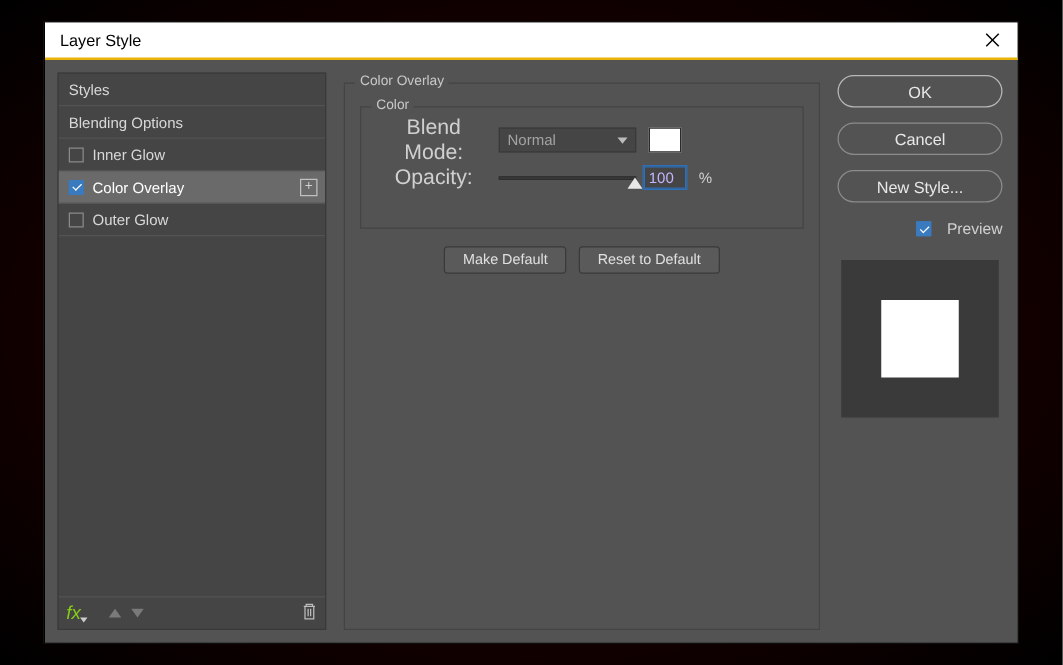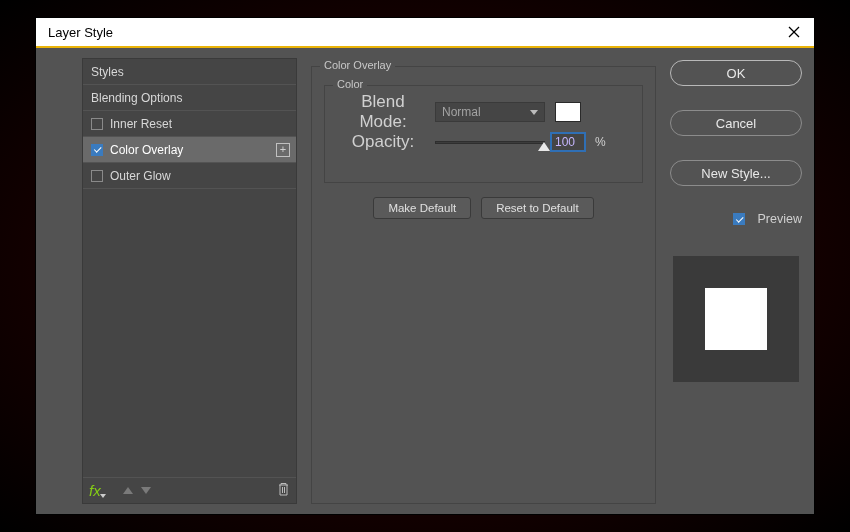--- a/index.html
+++ b/index.html
@@ -39,21 +39,20 @@
     font-size: 16px;
     cursor: default;
   }
   .titlebar .close svg { stroke: #000; stroke-width: 1.2; }
   .body {
     flex: 1;
     display: flex;
     padding: 10px 12px 10px 10px;
     gap: 14px;
     background: #535353;
-    margin-left: 36px;
   }
 
   
   .styles-panel {
     width: 215px;
     background: #454545;
     border: 1px solid #3a3a3a;
     display: flex;
     flex-direction: column;
   }
@@ -205,21 +204,21 @@
     border-radius: 3px;
     color: #e0e0e0;
     font-size: 11.5px;
     display: inline-flex; align-items: center; justify-content: center;
   }
 
   
   .right-panel {
     width: 132px;
     display: flex; flex-direction: column;
-    gap: 24px;
+    gap: 12px;
     padding-top: 2px;
     align-items: stretch;
   }
   .pill {
     height: 26px;
     border: 1px solid #8c8c8c;
     border-radius: 13px;
     display: flex; align-items: center; justify-content: center;
     font-size: 13px;
     color: #e8e8e8;
@@ -261,21 +260,21 @@
     <div class="styles-panel">
       <div class="styles-list">
         <div class="style-row header">
           <span>Styles</span>
         </div>
         <div class="style-row">
           <span>Blending Options</span>
         </div>
         <div class="style-row">
           <span class="chk"></span>
-          <span>Inner Reset</span>
+          <span>Inner Glow</span>
         </div>
         <div class="style-row selected">
           <span class="chk checked"></span>
           <span>Color Overlay</span>
           <span class="plus-box">+</span>
         </div>
         <div class="style-row">
           <span class="chk"></span>
           <span>Outer Glow</span>
         </div>

